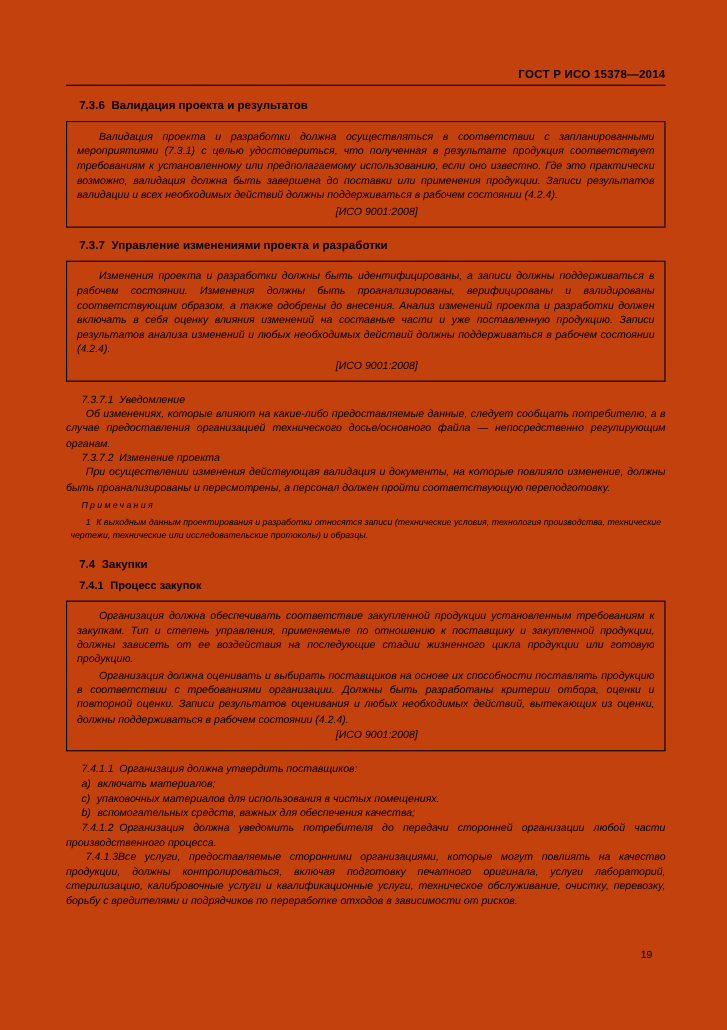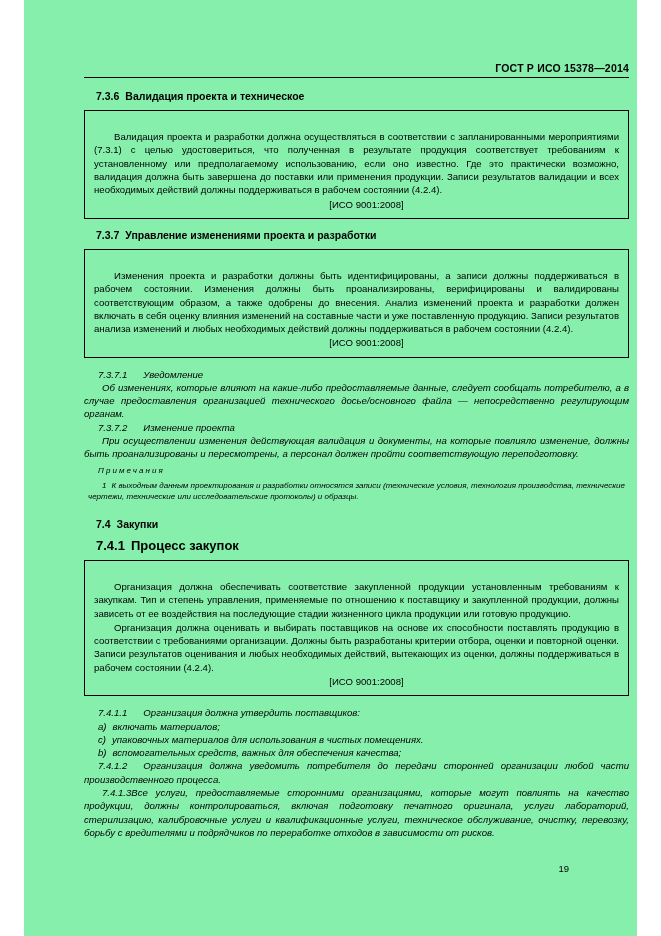--- a/index.html
+++ b/index.html
@@ -7,24 +7,24 @@
     margin: 0;
     padding: 0;
     background: #ffffff;
   }
   body {
     font-family: "Liberation Sans", sans-serif;
     color: #000000;
   }
   .page {
     position: relative;
-    width: 613px;
+    width: 661px;
     height: 936px;
     margin: 0 auto;
-    background: #86efac;
+    background: #c2410c;
     box-sizing: border-box;
     overflow: hidden;
   }
   .content {
     position: absolute;
     left: 60px;
     top: 0;
     width: 545px;
   }
 
@@ -48,34 +48,35 @@
   h2.sec-head {
     font-size: 10.5px;
     font-weight: bold;
     margin: 0;
     padding: 0 0 7px 12px;
     line-height: 1.25;
   }
   h2.sec-head .num { margin-right: 6px; text-align: right; }
 
   h3.sub-head {
-    font-size: 13px;
+    font-size: 10px;
     font-weight: bold;
     margin: 0;
     padding: 0 0 6px 12px;
     line-height: 1.25;
   }
   h3.sub-head .num { margin-right: 6px; }
 
   
   .quote-box {
     border: 1px solid #000;
-    padding: 19px 9px 7px 9px;
+    padding: 7px 9px 7px 9px;
     margin: 0 0 10px 0;
     box-sizing: border-box;
+    font-style: italic;
   }
   .quote-box p {
     margin: 0;
     font-size: 9.6px;
     line-height: 1.385;
     text-align: justify;
     text-indent: 20px;
     hyphens: auto;
   }
   .quote-box p + p { margin-top: 1px; }
@@ -92,21 +93,21 @@
   }
   .ital-block p {
     margin: 0;
     text-align: justify;
     text-indent: 14px;
     hyphens: auto;
   }
   .ital-block p.head-line {
     text-indent: 14px;
   }
-  .ital-block p.head-line .num { margin-right: 16px; }
+  .ital-block p.head-line .num { margin-right: 5px; }
   .ital-block p.body-line { text-indent: 18px; }
   .ital-block p.list-item {
     text-indent: 0;
     padding-left: 14px;
     text-align: left;
   }
   .ital-block p.list-item .mark { margin-right: 6px; }
 
   
   .notes {
@@ -141,21 +142,21 @@
 </head>
 <body>
 
 <div class="page">
   <div class="content">
 
     <div class="doc-header">ГОСТ Р ИСО 15378—2014</div>
     <hr class="header-rule">
 
     <h2 class="sec-head">
-      <span class="num">7.3.6</span><span>Валидация проекта и техническое</span>
+      <span class="num">7.3.6</span><span>Валидация проекта и результатов</span>
     </h2>
 
     <div class="quote-box">
       <p>Валидация проекта и разработки должна осуществляться в соответствии с запланированными мероприятиями (7.3.1) с целью удостовериться, что полученная в результате продукция соответствует требованиям к установленному или предполагаемому использованию, если оно известно. Где это практически возможно, валидация должна быть завершена до поставки или применения продукции. Записи результатов валидации и всех необходимых действий должны поддерживаться в рабочем состоянии (4.2.4).</p>
       <p class="src">[ИСО 9001:2008]</p>
     </div>
 
     <h2 class="sec-head">
       <span class="num">7.3.7</span><span>Управление изменениями проекта и разработки</span>
     </h2>

